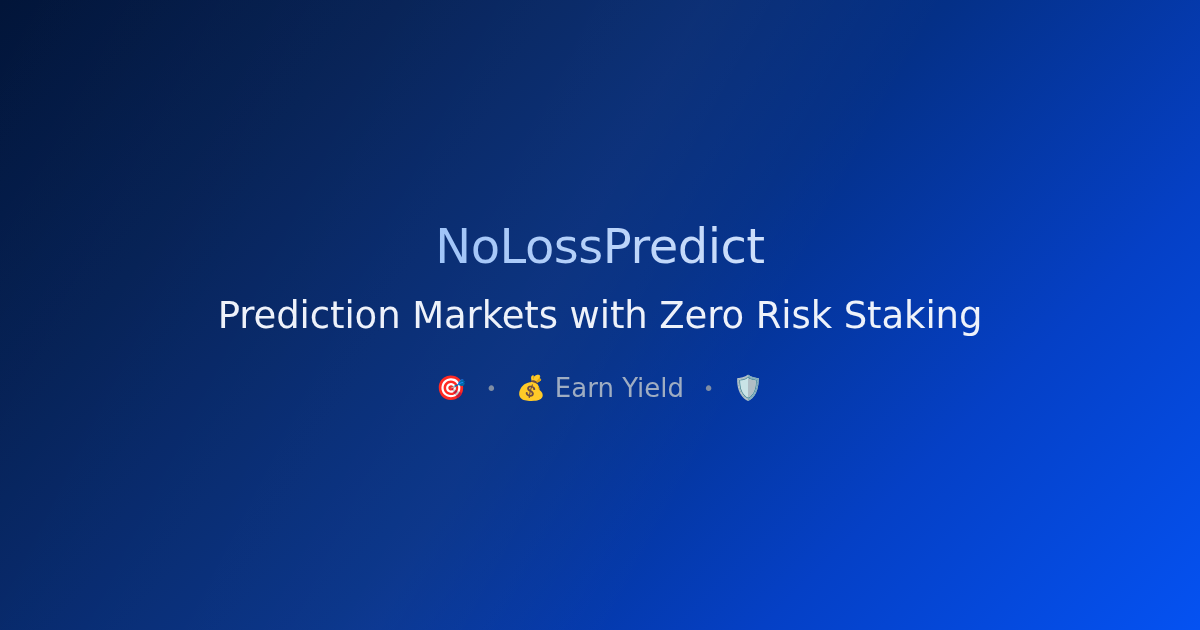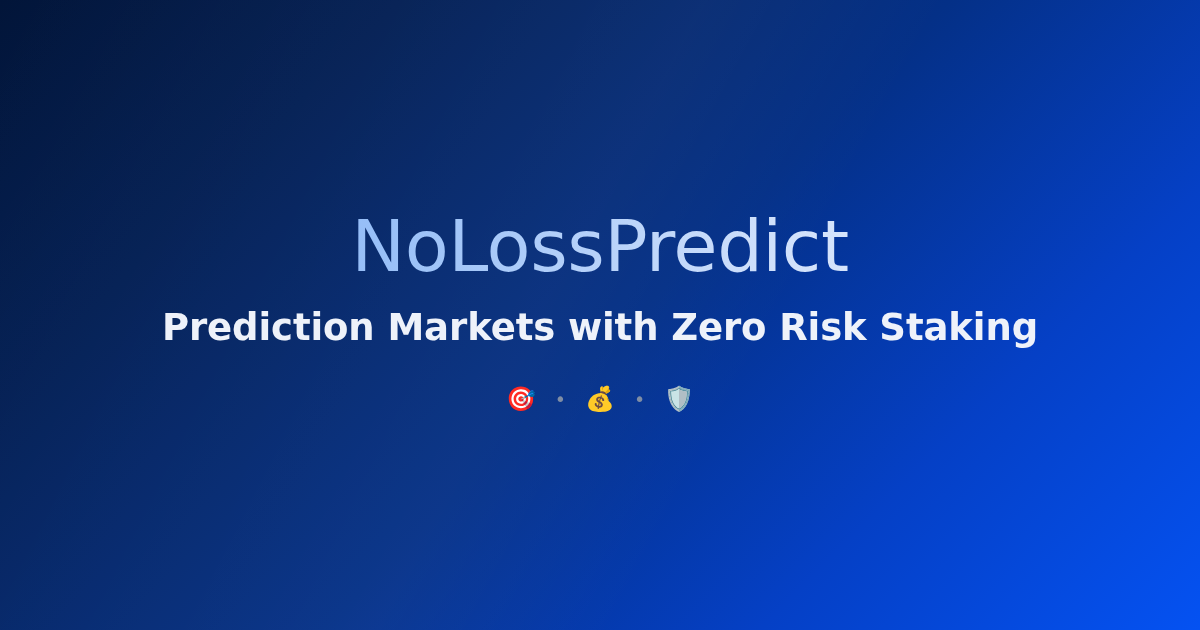--- a/index.html
+++ b/index.html
@@ -46,40 +46,40 @@
   }
 
   .content {
     position: relative;
     z-index: 2;
     width: 100%;
     text-align: center;
   }
 
   .brand-title {
-    margin: 0;
+    margin: 12px;
     padding: 0;
-    font-size: 72px;
+    font-size: 48px;
     font-weight: 400;
     line-height: 1;
     letter-spacing: -0.5px;
     padding-top: 210px;
     background-image: linear-gradient(90deg, #6ea3f2 0%, #9cc2f8 34%, #cfe0fb 64%, #f2f6ff 100%);
     -webkit-background-clip: text;
     background-clip: text;
     color: transparent;
     -webkit-text-fill-color: transparent;
   }
 
   .subtitle {
     margin: 8px;
     padding: 0;
     margin-top: 27px;
     font-size: 37px;
-    font-weight: 700;
+    font-weight: 400;
     line-height: 1;
     color: #eef2fa;
     letter-spacing: -0.1px;
   }
 
   .features {
     margin-top: 41px;
     display: flex;
     align-items: center;
     justify-content: center;
@@ -127,20 +127,21 @@
     <div class="features">
 
       <span class="feature">
         <span class="feature-emoji">🎯</span>
       </span>
 
       <span class="feature-sep">•</span>
 
       <span class="feature">
         <span class="feature-emoji">💰</span>
+        <span class="feature-label">Earn Yield</span>
       </span>
 
       <span class="feature-sep">•</span>
 
       <span class="feature">
         <span class="feature-emoji">🛡️</span>
       </span>
 
     </div>
   </div>

